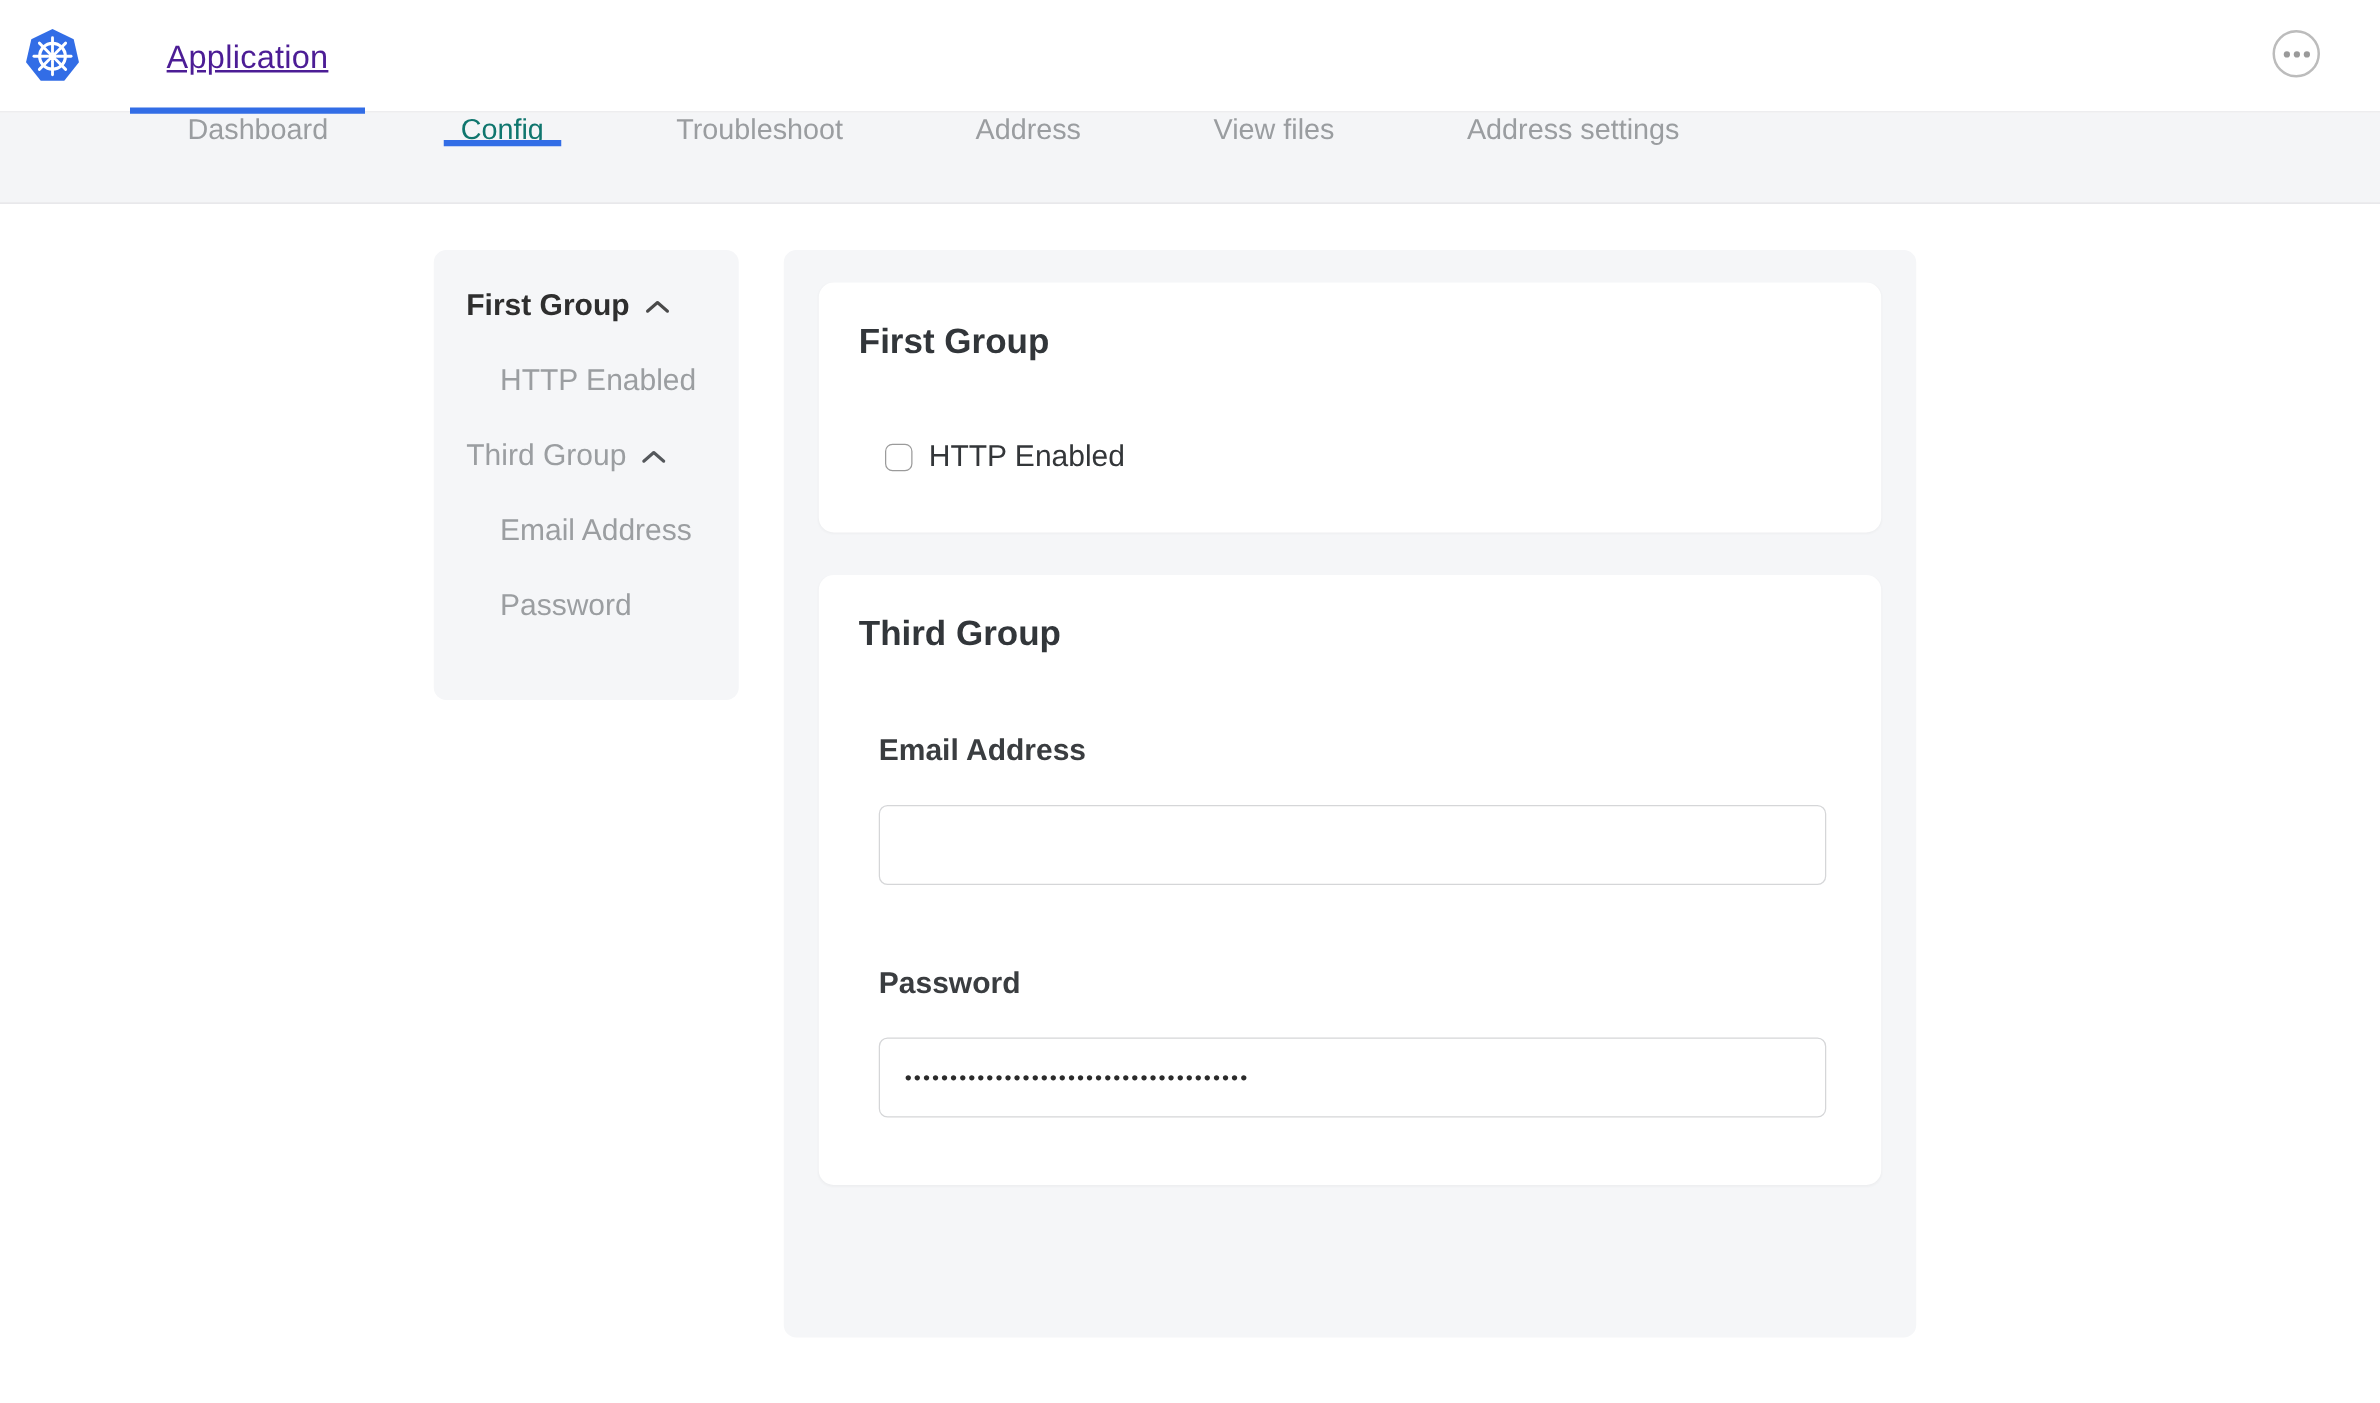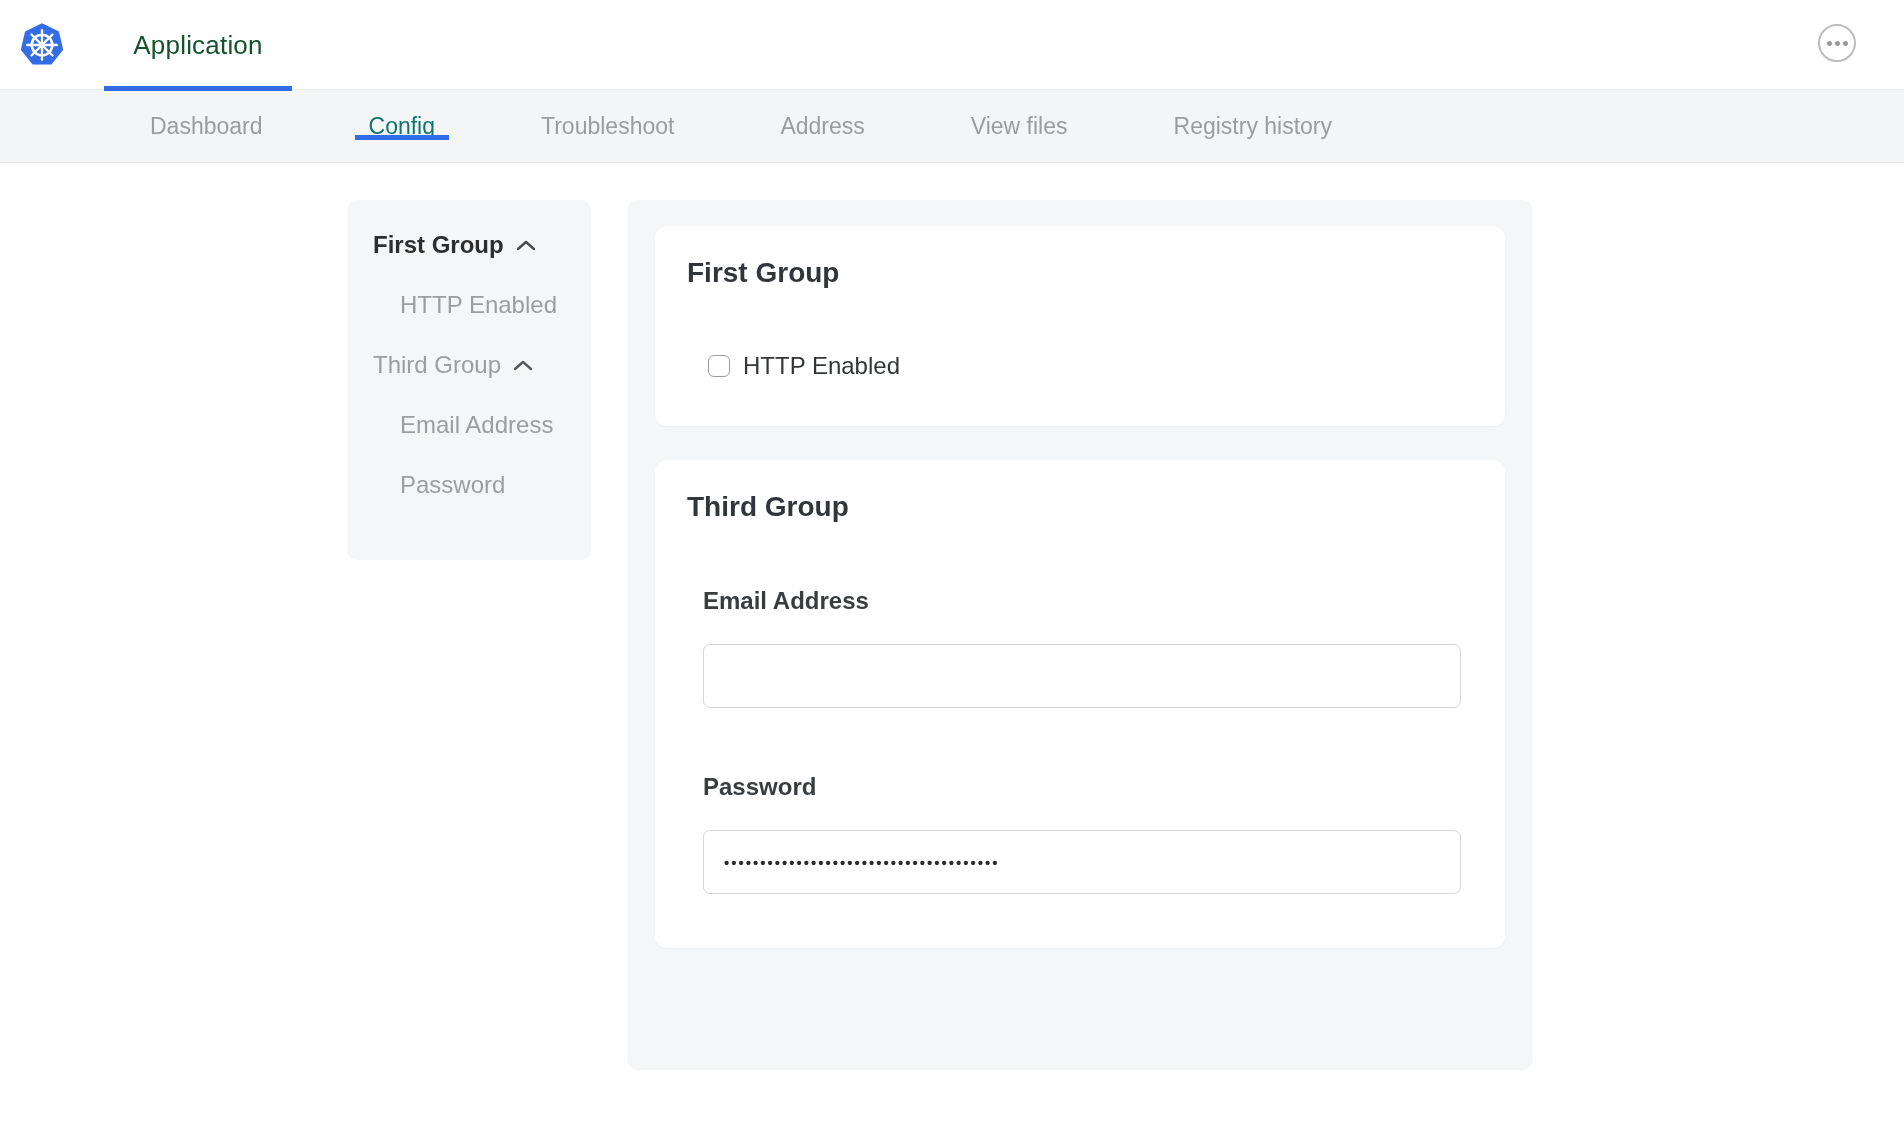--- a/index.html
+++ b/index.html
@@ -5,32 +5,32 @@
   * { margin: 0; padding: 0; box-sizing: border-box; }
   html, body { width: 1904px; height: 1122px; background: #ffffff;
     font-family: "Liberation Sans", sans-serif; overflow: hidden; position: relative; }
 
   
   .header { position: absolute; top: 0; left: 0; width: 1904px; height: 90px;
     background: #ffffff; border-bottom: 1px solid #e7e8ea; z-index: 3; }
   .logo { position: absolute; left: 18px; top: 21px; width: 48px; height: 48px; }
   .app-tab { position: absolute; left: 104px; top: 0; height: 90px; width: 188px;
     display: flex; align-items: center; justify-content: center; cursor: pointer; }
-  .app-tab .label { font-size: 26px; font-weight: 500; color: #14532d; letter-spacing: 0.2px; }
+  .app-tab .label { font-size: 26px; font-weight: 500; color: #4c1d95; letter-spacing: 0.2px; text-decoration: underline; }
   .app-tab .active-underline { position: absolute; left: 0; right: 0; bottom: -1px;
     height: 5px; background: #326de6; }
   .menu-btn { position: absolute; left: 1818px; top: 24px; width: 38px; height: 38px;
     border-radius: 50%; border: 2px solid #bcbcbc; background: #ffffff;
     display: flex; align-items: center; justify-content: center; gap: 3px; cursor: pointer; }
   .menu-btn .dot { width: 5px; height: 5px; border-radius: 50%; background: #9a9a9a; }
 
   
   .subnav { position: absolute; top: 90px; left: 0; width: 1904px; height: 73px;
     background: #f4f5f7; border-bottom: 1px solid #e3e4e6;
-    display: flex; align-items: center; padding-left: 136px; gap: 78px; z-index: 2; }
+    display: flex; align-items: flex-start; padding-left: 136px; gap: 78px; z-index: 2; }
   .subnav .tab { position: relative; display: flex; align-items: center;
     padding: 0 14px; font-size: 23px; color: #9a9da0; cursor: pointer; white-space: nowrap; }
   .subnav .tab.active { color: #0f766e; font-weight: 500; }
   .subnav .tab.active .tab-underline { position: absolute; left: 0; right: 0; bottom: 0;
     height: 5px; background: #326de6; }
 
   
   .config-sidebar { position: absolute; left: 347px; top: 200px; width: 244px; height: 360px;
     background: #f5f6f8; border-radius: 10px; padding: 30px 10px 0 26px; }
   .side-group { display: flex; align-items: center; gap: 12px; line-height: 30px;
@@ -112,21 +112,21 @@
   <div class="tab">
     <span>Troubleshoot</span>
   </div>
   <div class="tab">
     <span>Address</span>
   </div>
   <div class="tab">
     <span>View files</span>
   </div>
   <div class="tab">
-    <span>Registry history</span>
+    <span>Address settings</span>
   </div>
 </div>
 
 <div class="config-sidebar">
   <div class="side-group current">
     <span class="g-label">First Group</span>
     <svg class="chev" width="20" height="11" viewBox="0 0 20 11">
       <polyline points="2,9 10,2 18,9" fill="none" stroke="#4a4a4a" stroke-width="2.4" stroke-linecap="round" stroke-linejoin="round"></polyline>
     </svg>
   </div>

